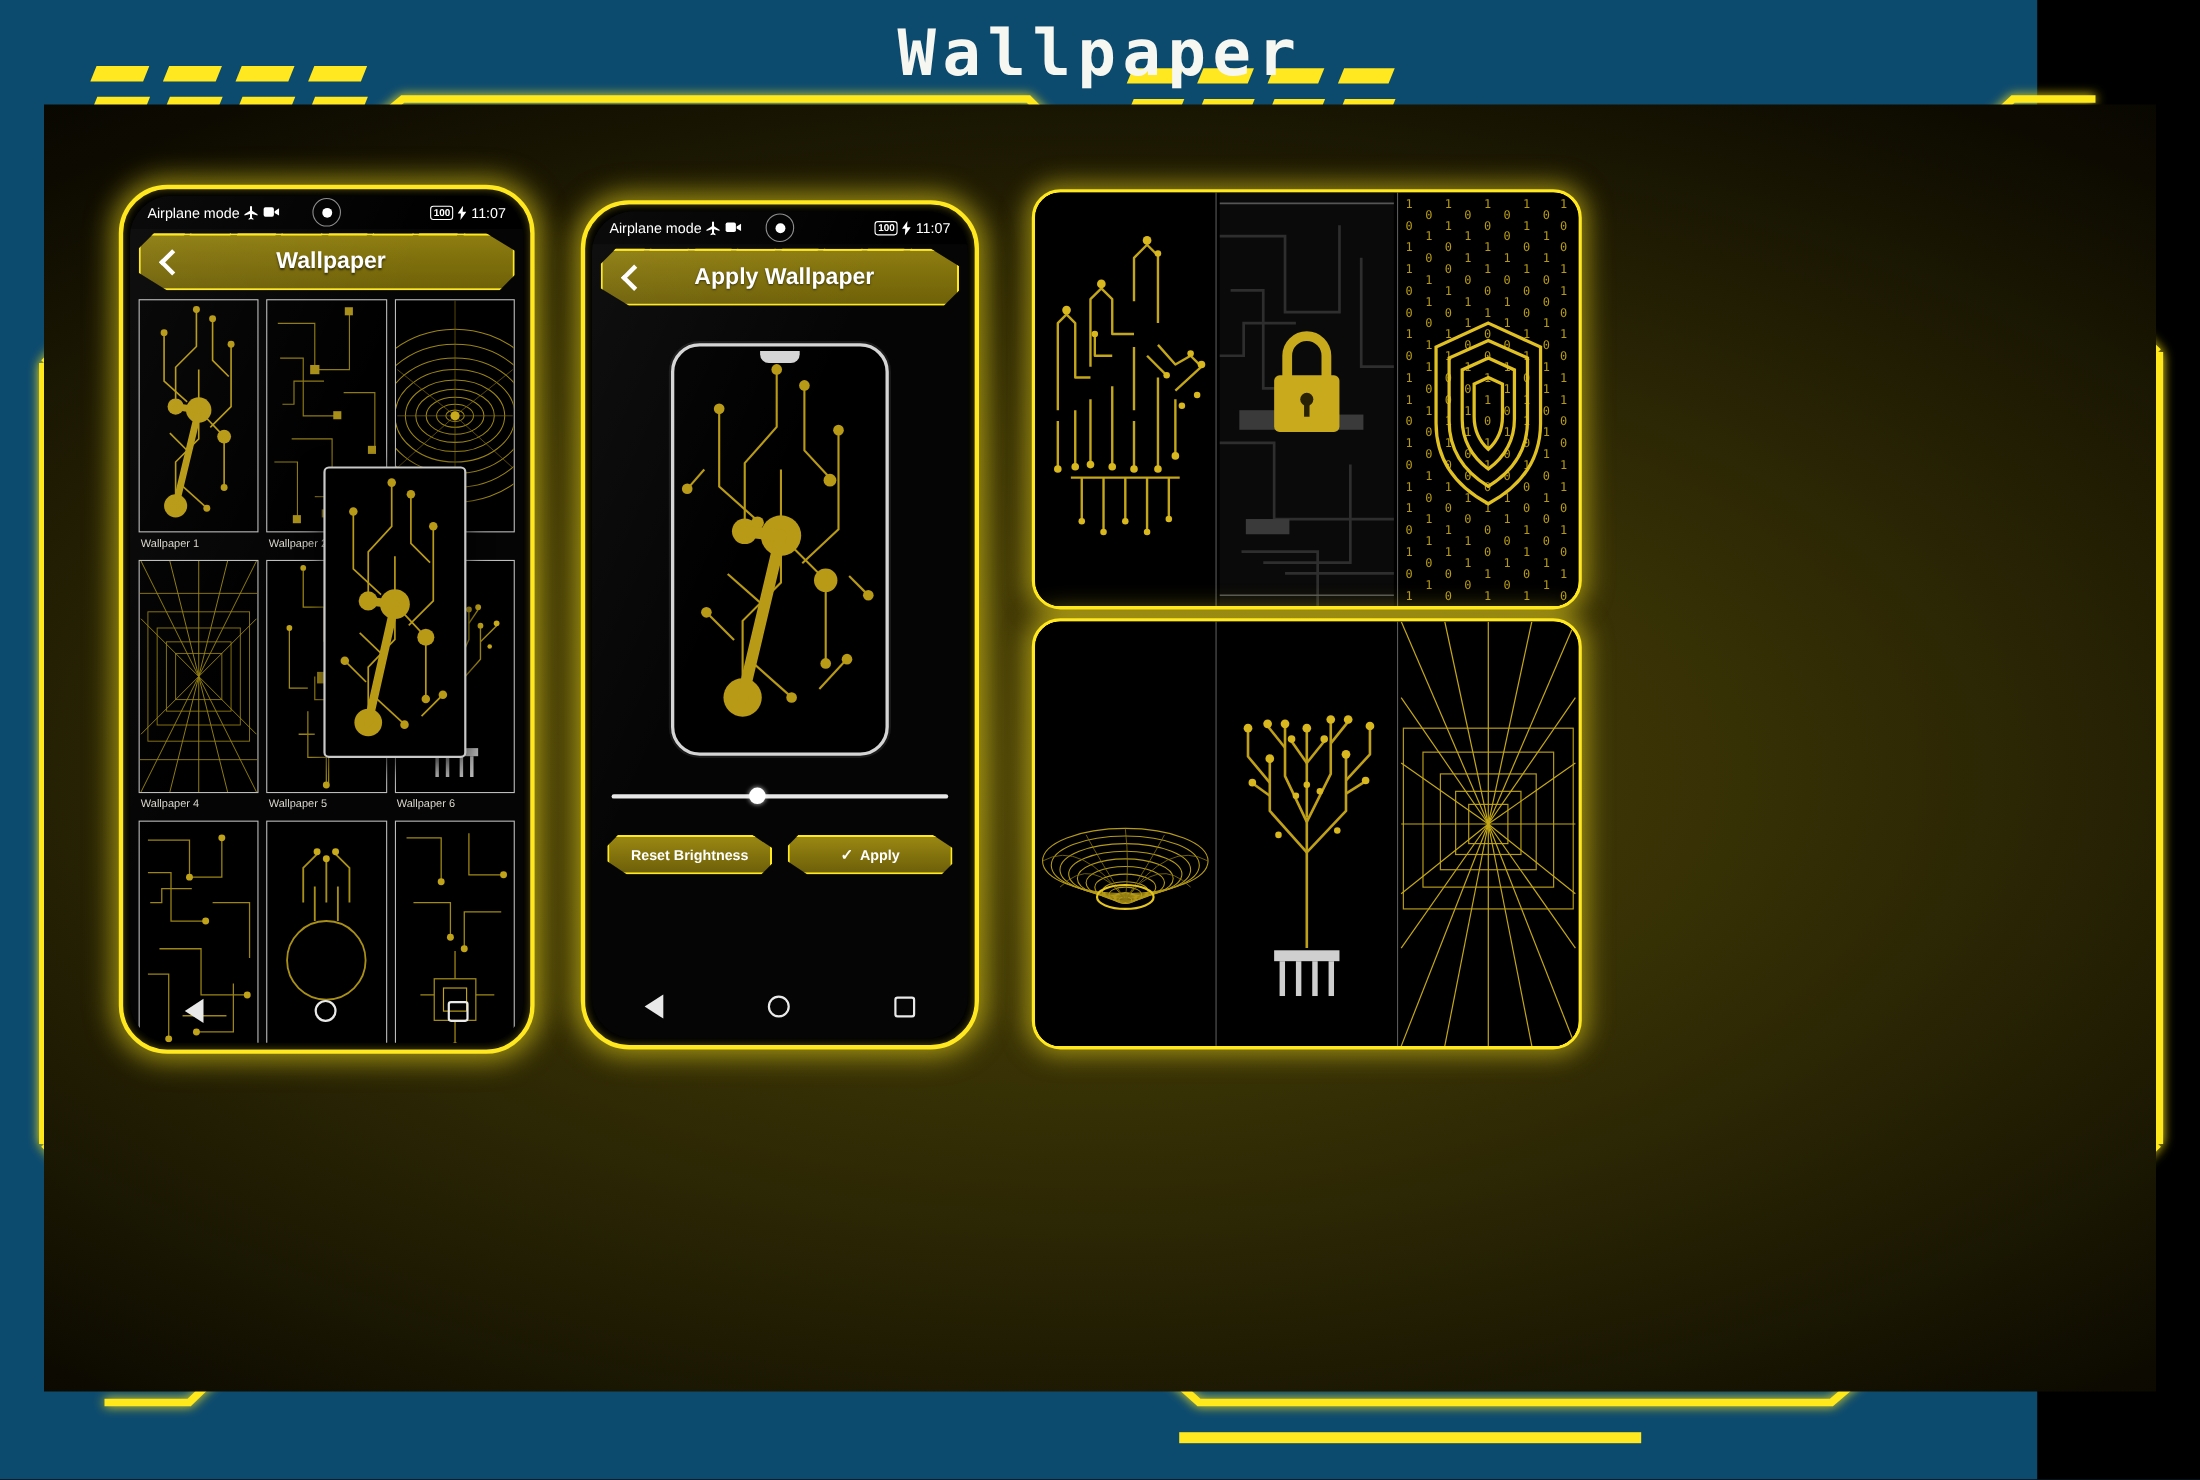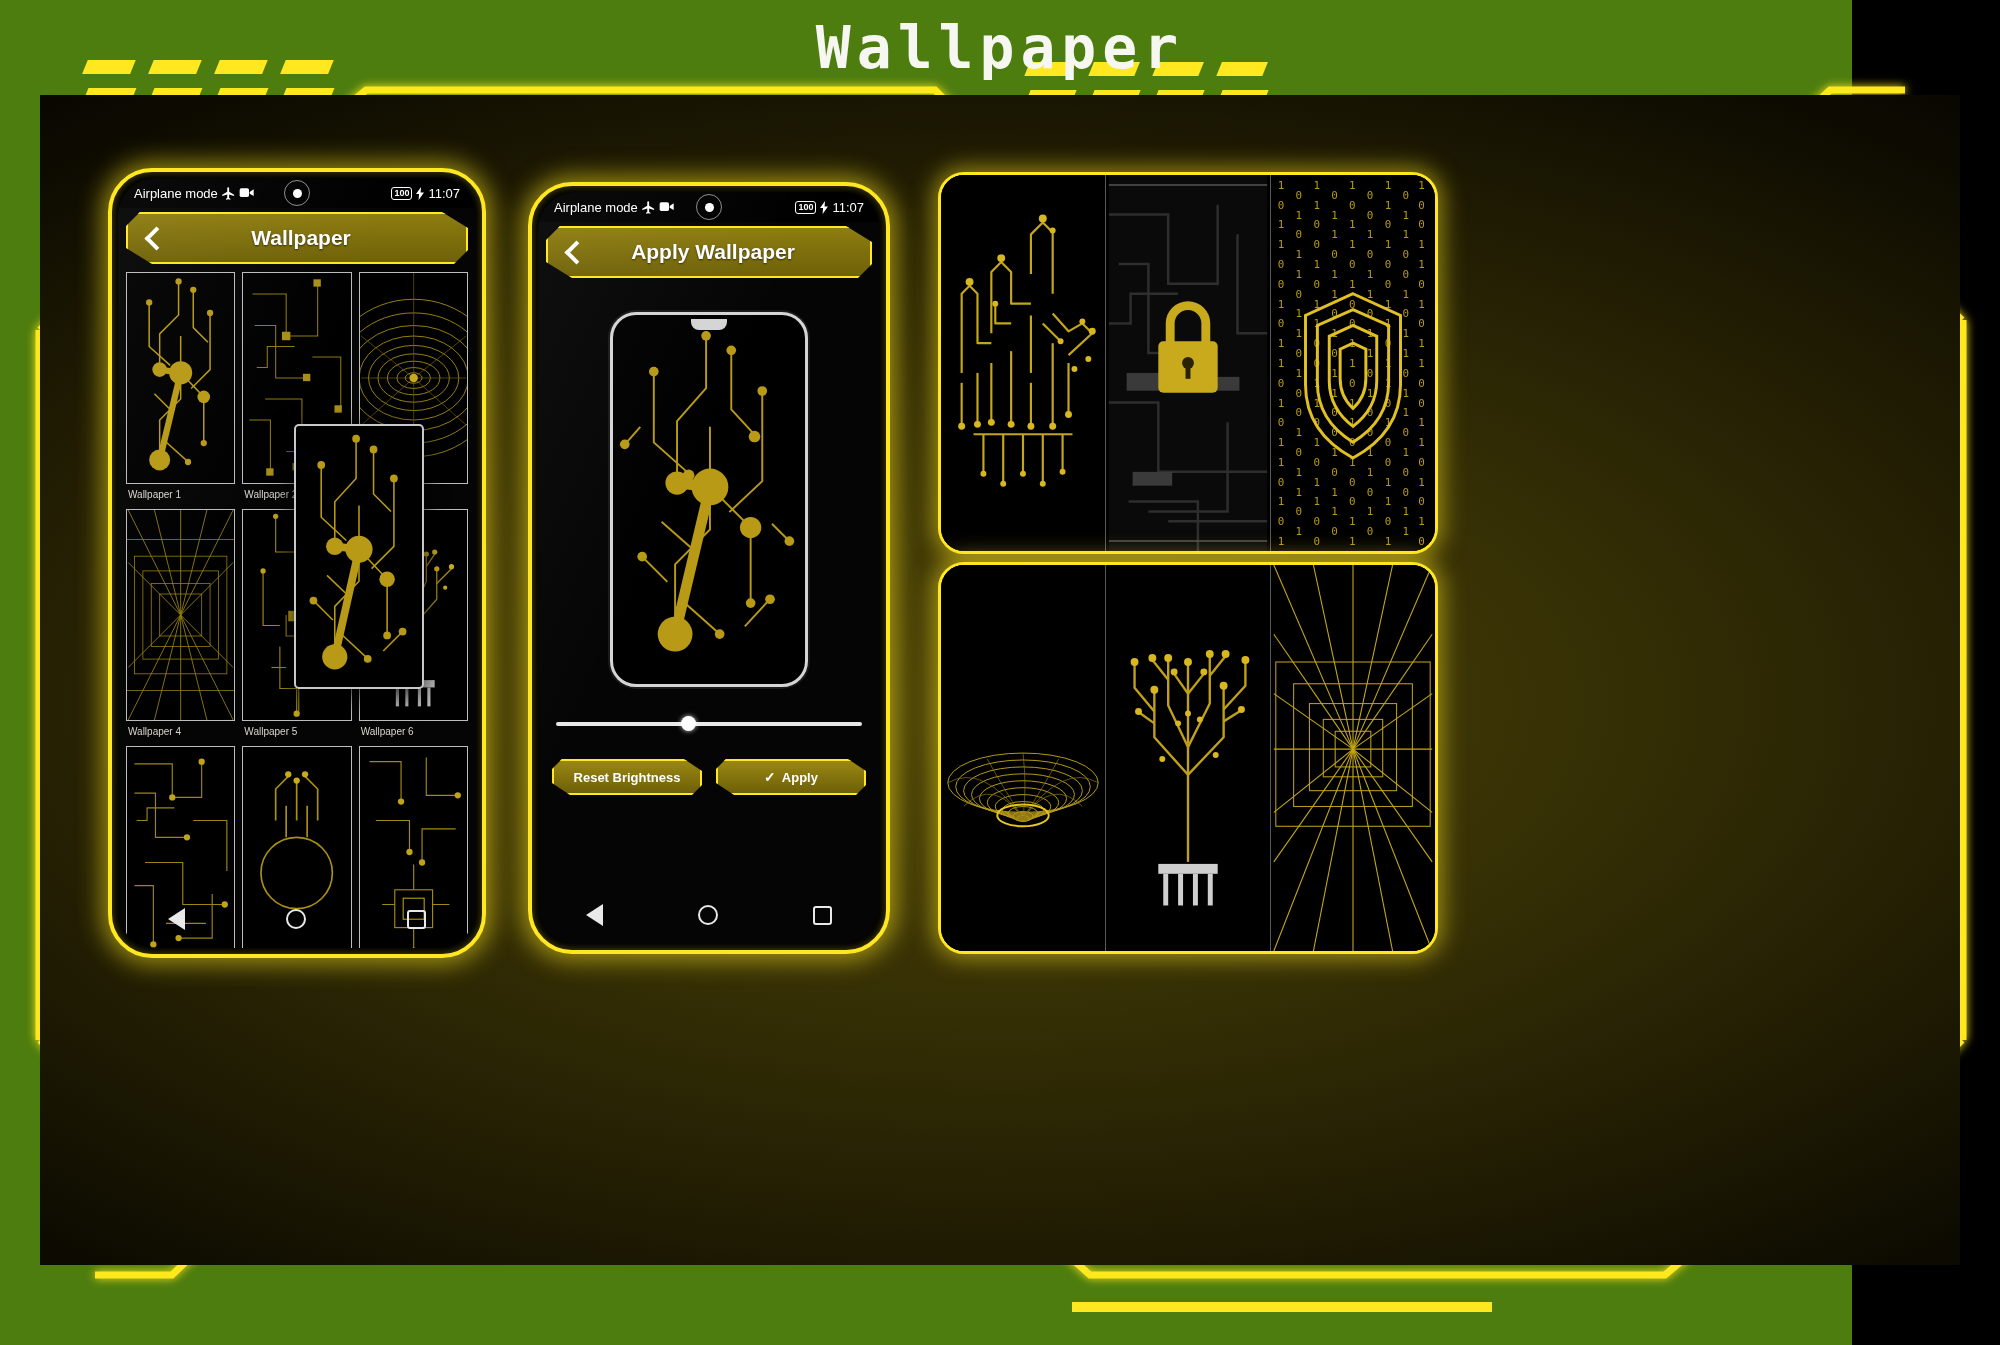--- a/index.html
+++ b/index.html
@@ -1,21 +1,21 @@
 <!DOCTYPE html>
 <html><head>
 <meta charset="utf-8">
 <style>
   * { box-sizing: border-box; margin: 0; padding: 0; }
   html, body {
     width: 2000px; height: 1345px;
     background: #000; overflow: hidden;
     font-family: "Liberation Sans", sans-serif;
   }
-  .stage { position: relative; width: 1852px; height: 1345px; background: #4d7c0f; }
+  .stage { position: relative; width: 1852px; height: 1345px; background: #0c4a6e; }
 
   
   .app-title {
     position: absolute; top: 14px; left: 0; width: 2000px;
     text-align: center;
     font-family: "DejaVu Sans Mono", monospace;
     font-size: 58px; font-weight: 700; color: #f7f7f2;
     letter-spacing: 6px;
   }
 

